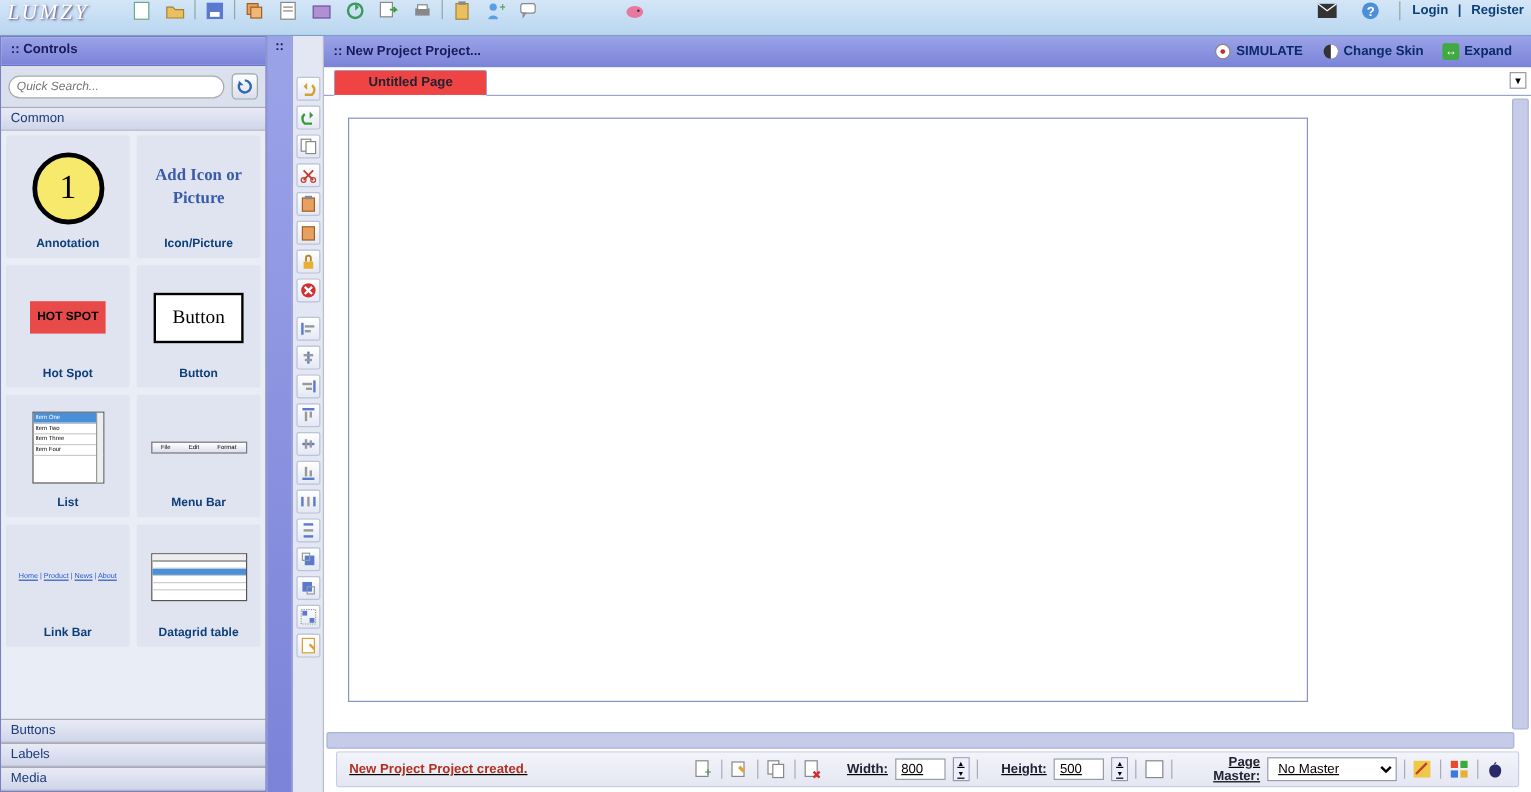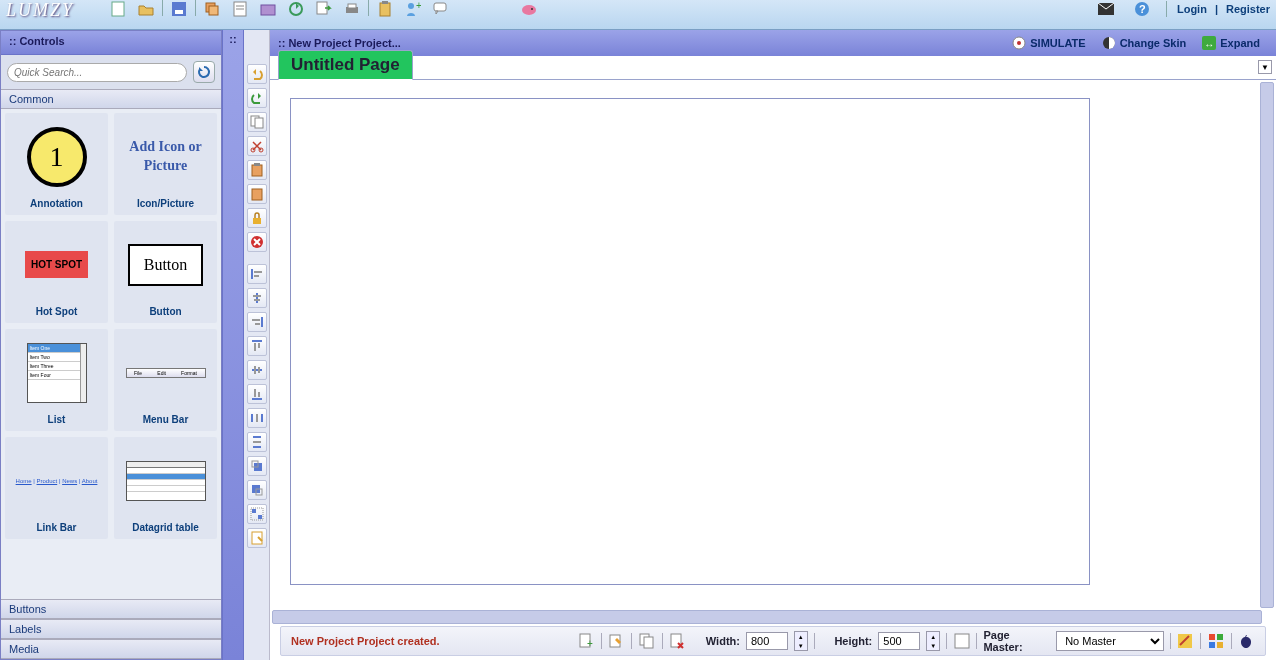--- a/index.html
+++ b/index.html
@@ -265,28 +265,28 @@
 
 .tab-strip {
   height: 24px;
   border-bottom: 1px solid #9aa3cc;
   display: flex;
   align-items: flex-end;
   padding-left: 8px;
   position: relative;
 }
 .page-tab {
-  background: #22c55e;
+  background: #ef4444;
   border: 1px solid #9aa3cc;
   border-bottom: 1px solid #fff;
-  padding: 4px 12px;
+  padding: 4px 28px;
   border-radius: 3px 3px 0 0;
   font-weight: bold;
   color: #223;
-  font-size: 17px;
+  font-size: 11px;
   position: relative;
   top: 1px;
 }
 .tab-menu {
   position: absolute;
   right: 4px;
   top: 4px;
   width: 14px; height: 14px;
   border: 1px solid #99a;
   display: flex; align-items: center; justify-content: center;
@@ -329,33 +329,34 @@
   height: 30px;
   background: linear-gradient(#f3f4fa, #e4e6f2);
   border-top: 1px solid #bbc1da;
   display: flex;
   align-items: center;
   padding: 0 10px;
   gap: 6px;
   margin: 0 10px 4px 10px;
   border: 1px solid #c9cee4;
   border-radius: 2px;
+  text-decoration: underline;
 }
 .status-msg {
   color: #b03020;
   font-weight: bold;
   flex: 0 0 280px;
 }
 .bb-sep { width:1px; height:16px; background:#aab; }
 .bb-icon {
   width: 18px; height: 18px;
   cursor: pointer;
   display: inline-flex; align-items: center; justify-content: center;
 }
-.bb-label { font-weight: bold; color: #223; }
+.bb-label { font-weight: bold; color: #223; text-align: right; }
 .num-input {
   width: 42px; padding: 2px 4px;
   border: 1px solid #99a;
   text-align: left;
   font-size: 11px;
 }
 .spinner {
   width: 14px; height: 20px;
   display: flex; flex-direction: column;
   border: 1px solid #99a;

